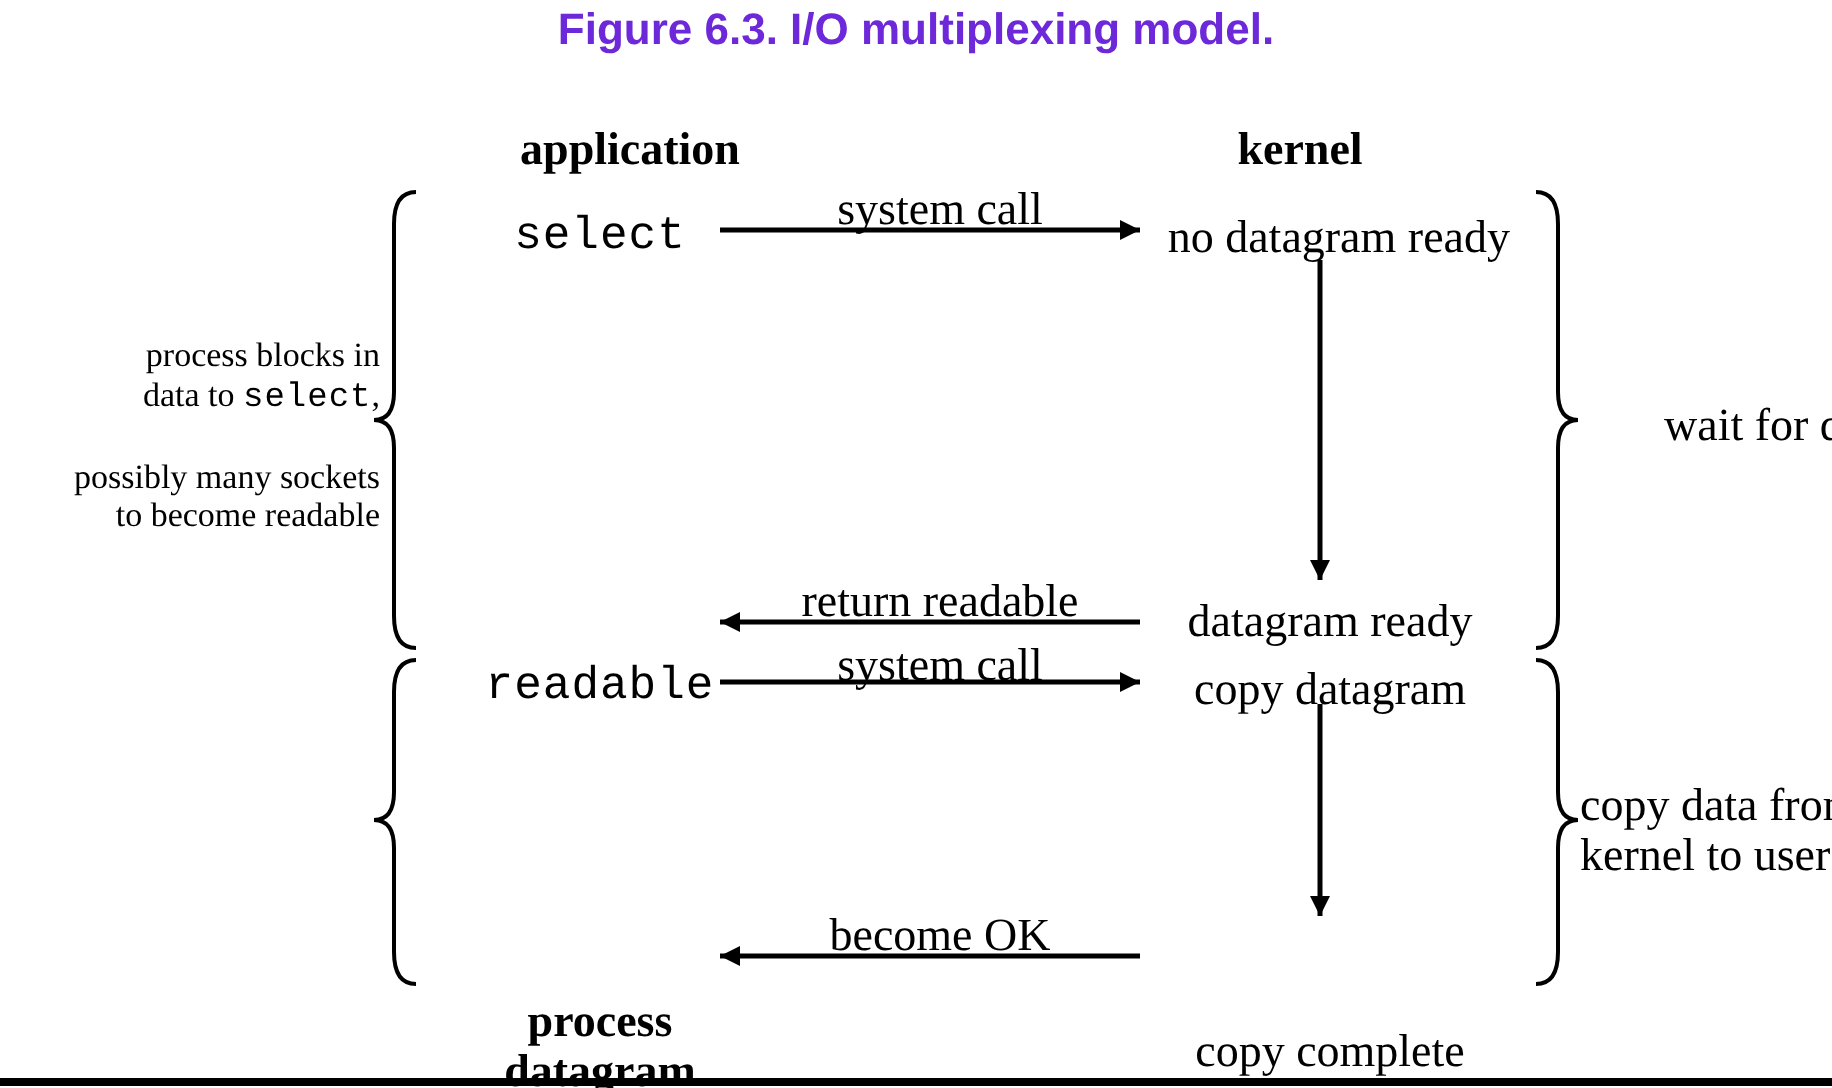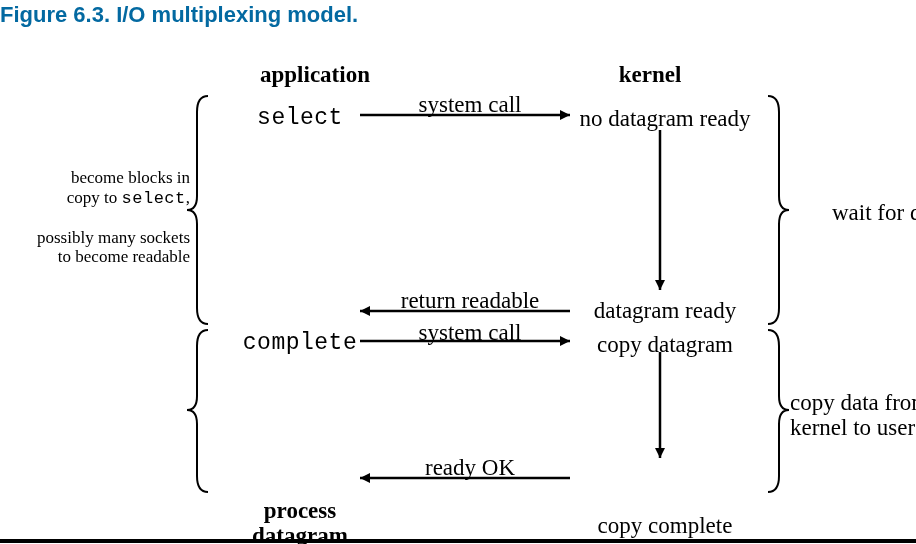--- a/index.html
+++ b/index.html
@@ -13,24 +13,25 @@
     width: 916px;
     height: 544px;
     position: relative;
     box-sizing: border-box;
   }
   .title {
     position: absolute;
     top: 2px;
     left: 0;
     width: 100%;
+    text-align: center;
     font-family: Verdana, Geneva, sans-serif;
     font-weight: bold;
     font-size: 22px;
-    color: #0369a1;
+    color: #6d28d9;
   }
   .label {
     position: absolute;
     font-size: 23px;
     line-height: 1.1;
     text-align: center;
     white-space: pre;
   }
   .label.left  { text-align: left; }
   .bold { font-weight: bold; }
@@ -69,41 +70,41 @@
 <body>
 
 <div class="page">
 
   <div class="title">Figure 6.3. I/O multiplexing model.</div>
 
   <div class="label bold" style="left:255px; top:62px; width:120px;">application</div>
   <div class="label bold" style="left:590px; top:62px; width:120px;">kernel</div>
 
   <div class="label mono" style="left:240px; top:106px; width:120px;">select</div>
-  <div class="label mono" style="left:240px; top:331px; width:120px;">complete</div>
+  <div class="label mono" style="left:240px; top:331px; width:120px;">readable</div>
   <div class="label" style="left:240px; top:498px; width:120px;font-weight:bold;">process
 datagram</div>
 
   <div class="label" style="left:390px; top:92px;  width:160px;">system call</div>
   <div class="label" style="left:390px; top:288px; width:160px;text-align:center;">return readable</div>
   <div class="label" style="left:390px; top:320px; width:160px;">system call</div>
-  <div class="label" style="left:390px; top:455px; width:160px;">ready OK</div>
+  <div class="label" style="left:390px; top:455px; width:160px;">become OK</div>
 
-  <div class="label" style="left:575px; top:106px; width:180px;">no datagram ready</div>
+  <div class="label" style="left:575px; top:106px; width:180px;text-align:right;">no datagram ready</div>
   <div class="label" style="left:575px; top:332px; width:180px;">copy datagram</div>
   <div class="label" style="left:575px; top:298px; width:180px;">datagram ready</div>
   <div class="label" style="left:575px; top:465px; width:180px;margin-top:48px;">copy complete</div>
 
   <div class="label left" style="left:832px; top:200px; width:120px;">wait for data</div>
   <div class="label left" style="left:790px; top:390px; width:130px;">copy data from
 kernel to user</div>
 
   <div class="note note-left" style="left:0px; top:168px; width:190px;">
-    <span>become blocks in</span><br>
-    <span>copy to </span><span class="m">select</span><span>,</span><br>
+    <span>process blocks in</span><br>
+    <span>data to </span><span class="m">select</span><span>,</span><br>
     <br>
     <span>possibly many sockets</span><br>
     <span>to become readable</span>
   </div>
 
 
   <svg class="arrows" width="916" height="544">
     <defs>
       <marker id="arr" markerWidth="12" markerHeight="12" refX="10" refY="5" orient="auto" markerUnits="userSpaceOnUse">
         <path d="M0,0 L10,5 L0,10 Z" fill="#000"></path>

